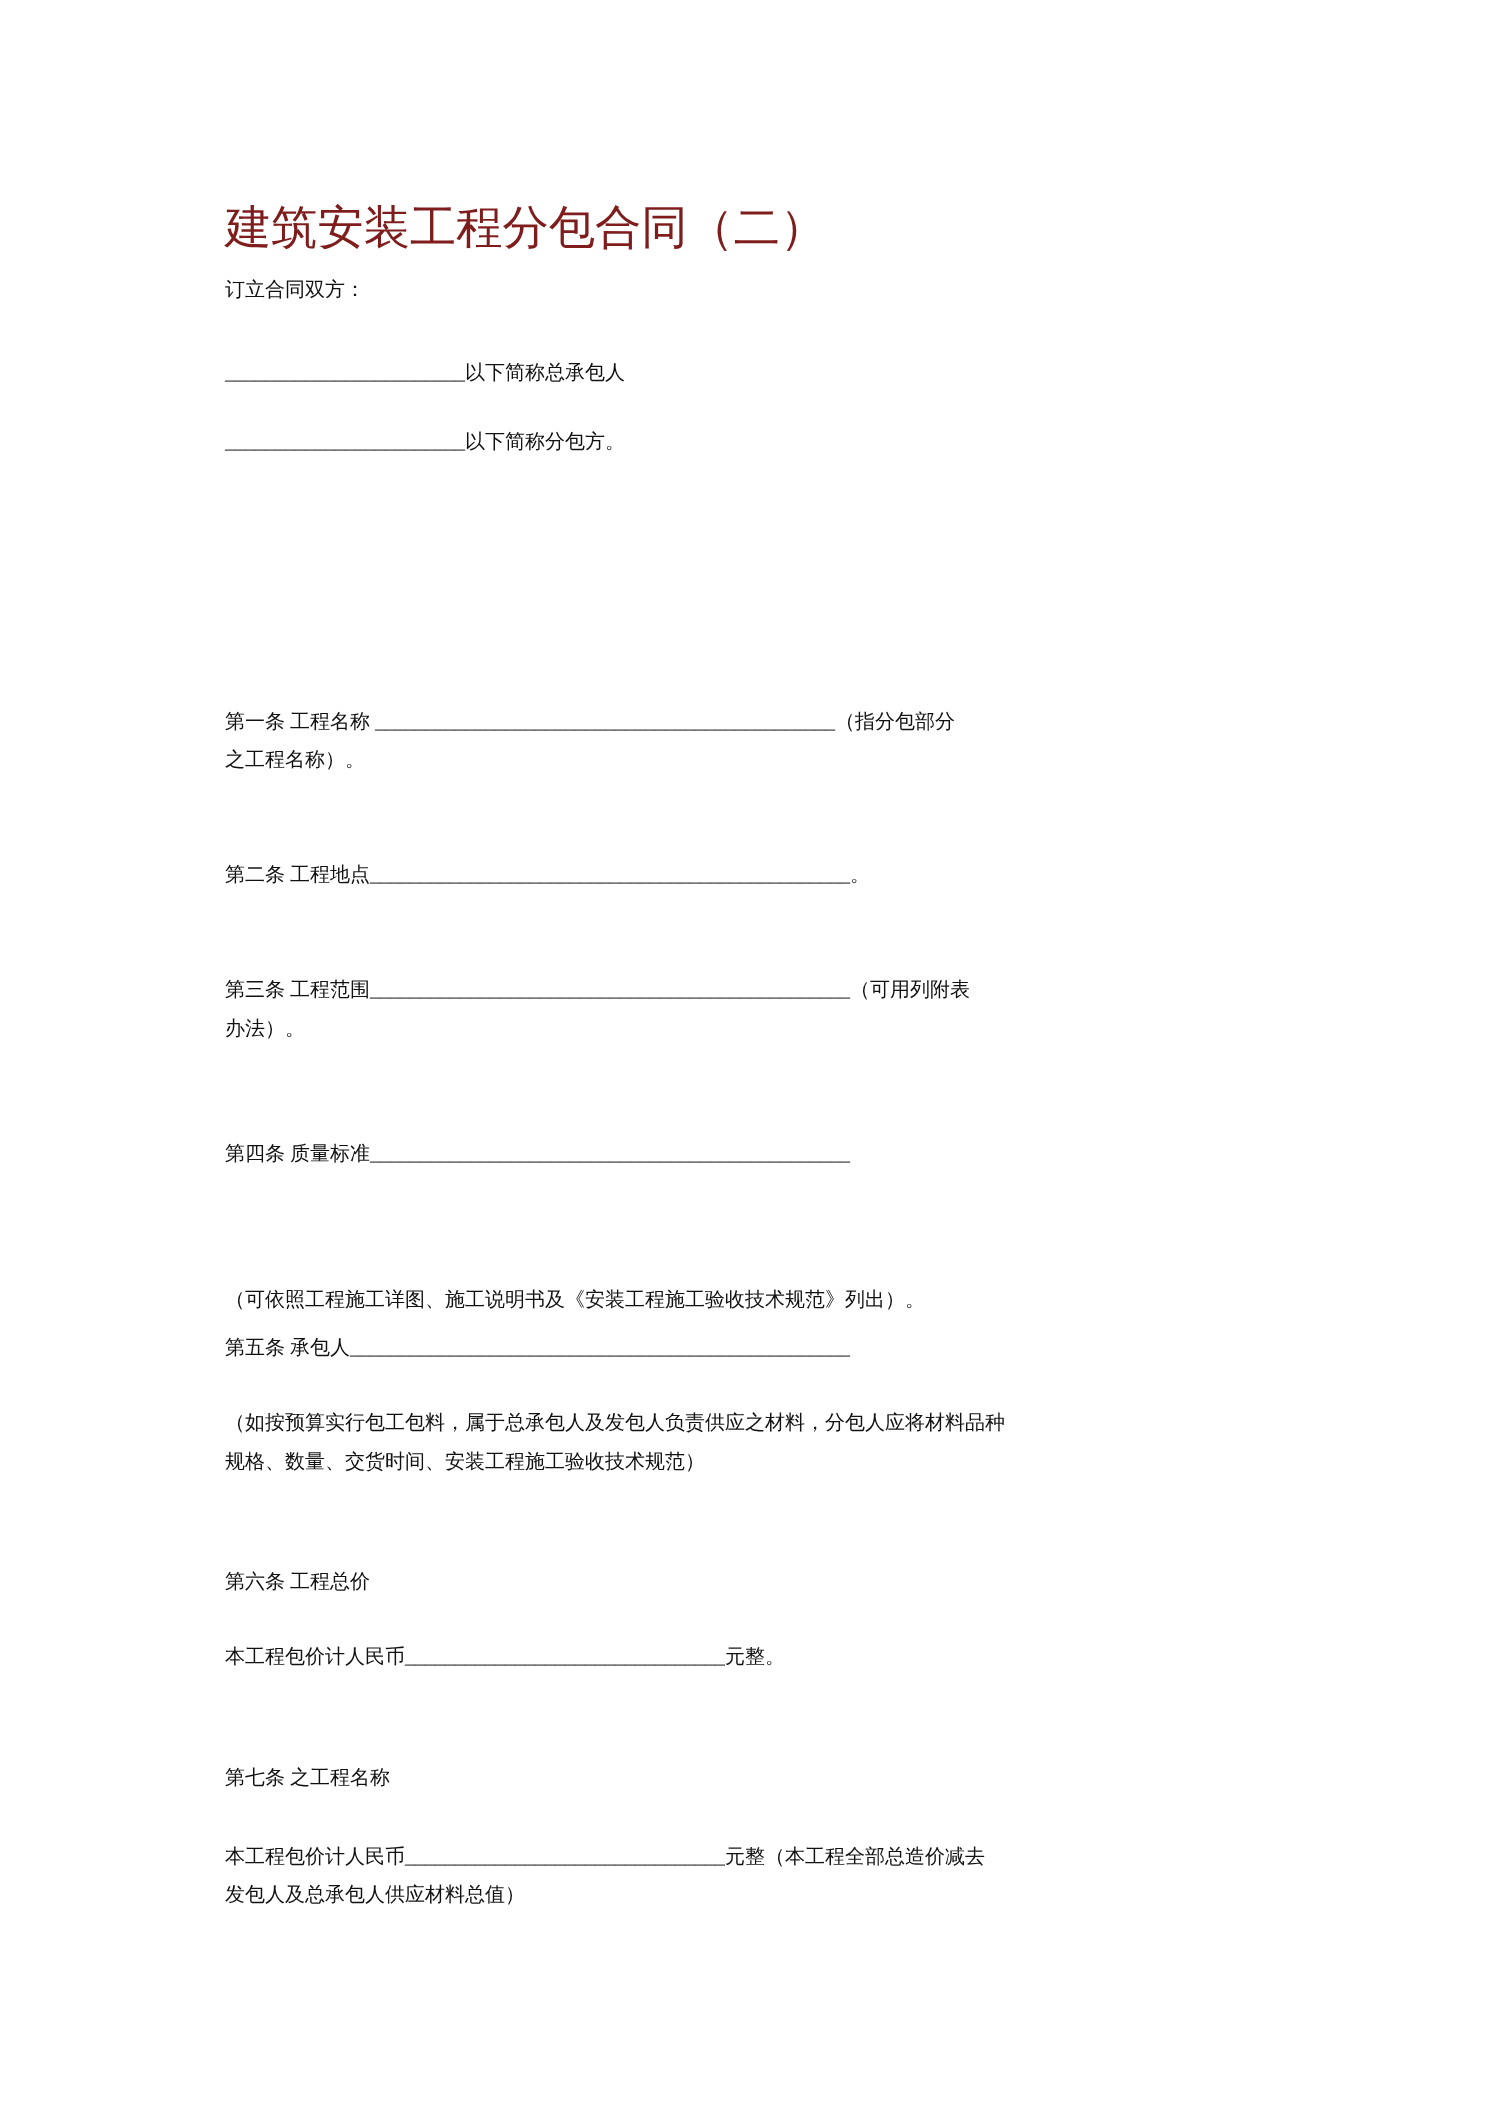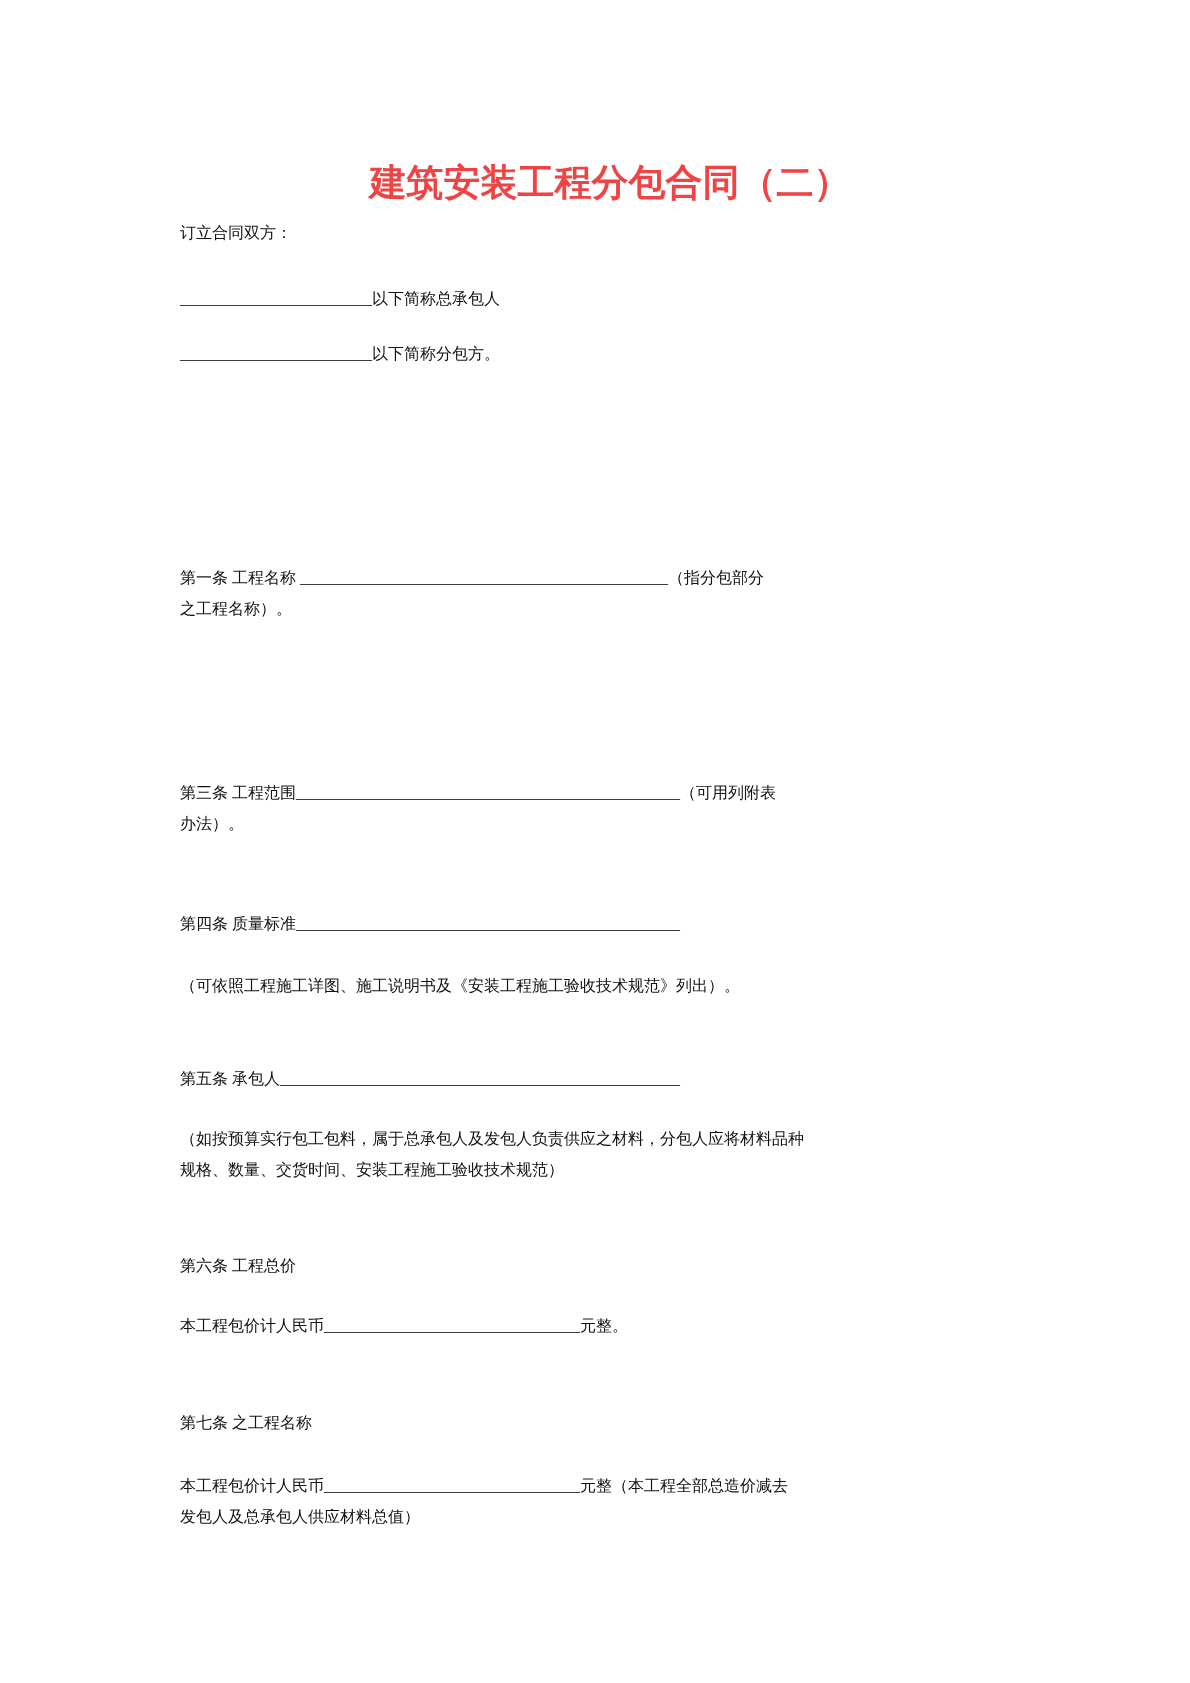--- a/index.html
+++ b/index.html
@@ -7,24 +7,24 @@
   body { width:1190px; height:1683px; font-family:"Liberation Serif","DejaVu Serif",serif; }
   .page {
     position:relative;
     width:1190px; height:1683px;
     background:#ffffff;
     overflow:hidden;
   }
   .doc-title {
     position:absolute;
     top:160px; left:180px; width:860px;
-    text-align:center;
+    text-align:left;
     font-size:37px;
-    font-weight:bold;
-    color:#ef4444;
+    font-weight:normal;
+    color:#7f1d1d;
     letter-spacing:0px;
     line-height:46px;
     white-space:pre;
   }
   .para {
     position:absolute;
     left:180px; width:880px;
     font-size:16px;
     line-height:31px;
     color:#111111;
@@ -41,26 +41,27 @@
 
   <p class="para" style="top:217px"><span>订立合同双方：</span></p>
 
   <p class="para" style="top:283px"><span>________________________以下简称总承包人</span></p>
 
   <p class="para" style="top:338px"><span>________________________以下简称分包方。</span></p>
 
 
   <p class="para" style="top:562px"><span>第一条 工程名称 ______________________________________________（指分包部分</span><br><span>之工程名称）。</span></p>
 
+  <p class="para" style="top:685px"><span>第二条 工程地点________________________________________________。</span></p>
 
   <p class="para" style="top:777px"><span>第三条 工程范围________________________________________________（可用列附表</span><br><span>办法）。</span></p>
 
   <p class="para" style="top:908px"><span>第四条 质量标准________________________________________________</span></p>
 
-  <p class="para" style="top:970px"><span>（可依照工程施工详图、施工说明书及《安装工程施工验收技术规范》列出）。</span></p>
+  <p class="para" style="top:1025px"><span>（可依照工程施工详图、施工说明书及《安装工程施工验收技术规范》列出）。</span></p>
 
   <p class="para" style="top:1063px"><span>第五条 承包人__________________________________________________</span></p>
 
   <p class="para" style="top:1123px"><span>（如按预算实行包工包料，属于总承包人及发包人负责供应之材料，分包人应将材料品种</span><br><span>规格、数量、交货时间、安装工程施工验收技术规范）</span></p>
 
   <p class="para" style="top:1250px"><span>第六条 工程总价</span></p>
 
   <p class="para" style="top:1310px"><span>本工程包价计人民币________________________________元整。</span></p>
 
   <p class="para" style="top:1407px"><span>第七条 之工程名称</span></p>

